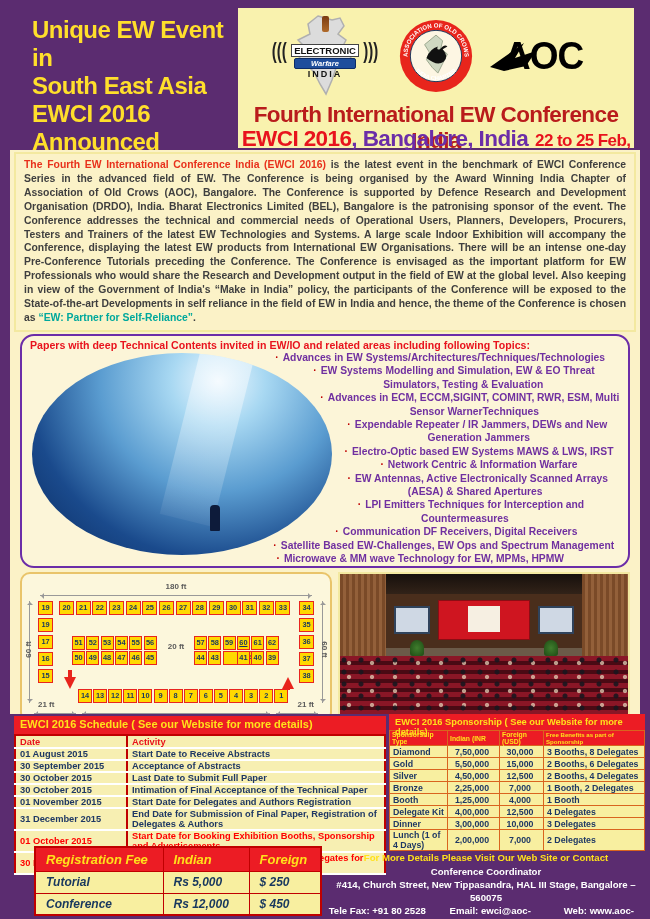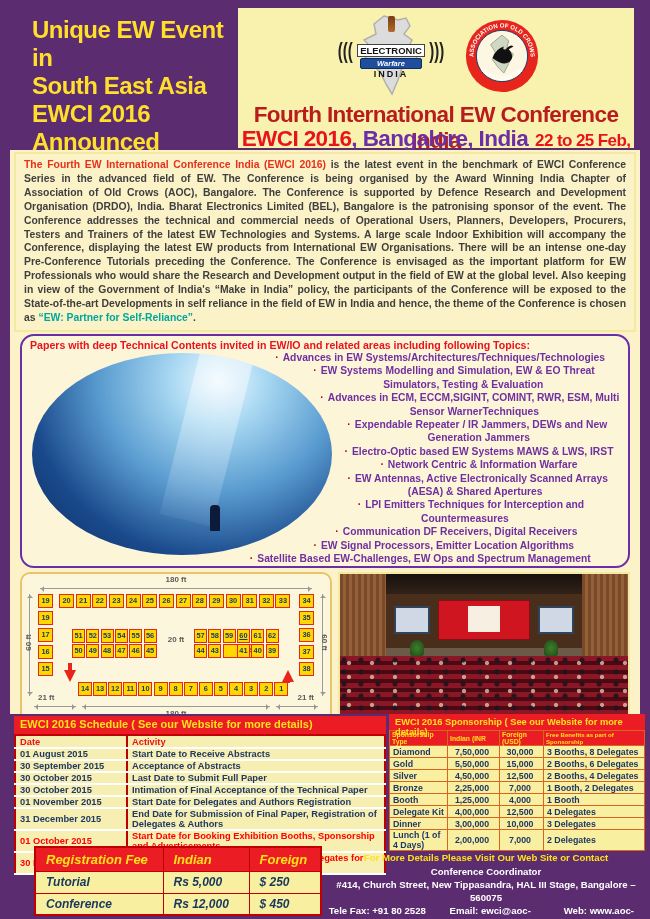--- a/index.html
+++ b/index.html
@@ -49,21 +49,21 @@
   .stage-photo{float:left;width:300px;height:202px;margin:2px 6px 0 2px;border-radius:50%;
      shape-outside:ellipse(50% 50% at 50% 50%);position:relative;overflow:hidden;
      background:radial-gradient(ellipse at 62% 14%, #eef8ff 0%, #a8d8f2 18%, #5a9cd0 45%, #1a4a8c 72%, #0a2a5e 100%);}
   .stage-photo .beam{position:absolute;left:150px;top:-20px;width:54px;height:190px;background:linear-gradient(180deg,rgba(255,255,255,.55),rgba(255,255,255,.06));transform:rotate(14deg);}
   .stage-photo .figure{position:absolute;left:178px;top:152px;width:10px;height:26px;background:#0d1b3a;border-radius:4px 4px 1px 1px;}
   .topic-item{color:#7030A0;font-size:10.3px;font-weight:700;line-height:13.4px;text-align:center;}
   .topic-item .bullet{color:#C00000;margin-right:4px;}
 
   .exhibit-row{display:flex;gap:6px;margin:4px 10px 0;}
   .floorplan{width:312px;height:150px;background:#FCF7DC;border:2px solid #E9C46A;border-radius:10px;padding:2px 0 0;}
-  .fp-canvas{position:relative;width:300px;height:146px;margin:0 auto;}
+  .fp-canvas{position:relative;width:300px;height:146px;margin:7px auto;}
   .booth{position:absolute;background:#FFD800;border:1px solid #E8251F;color:#17375E;
          font-size:7.4px;font-weight:800;display:flex;align-items:center;justify-content:center;}
   .fp-label{position:absolute;font-size:8px;font-weight:800;color:#5a5a5a;}
   .harrow{position:absolute;border-top:1px solid #999;}
   .harrow:before,.harrow:after{content:"";position:absolute;top:-3px;border:3px solid transparent;}
   .harrow:before{left:-2px;border-right-color:#999;}
   .harrow:after{right:-2px;border-left-color:#999;}
   .varrow{position:absolute;border-left:1px solid #999;}
   .varrow:before,.varrow:after{content:"";position:absolute;left:-3px;border:3px solid transparent;}
   .varrow:before{top:-2px;border-bottom-color:#999;}
@@ -162,20 +162,26 @@
         <path id="arcTop" d="M 10 40 A 30 30 0 0 1 70 40" fill="none"></path>
         <path id="arcBot" d="M 12 44 A 29 29 0 0 0 68 44" fill="none"></path>
         <text font-size="6.4" font-weight="bold" fill="#FFFFFF">
           <textPath href="#arcTop" startOffset="50%" text-anchor="middle">ASSOCIATION OF OLD CROWS</textPath>
         </text>
         <text font-size="6.2" font-weight="bold" fill="#FFFFFF">
           <textPath href="#arcBot" startOffset="50%" text-anchor="middle">INDIA  CHAPTER</textPath>
         </text>
       </svg>
 
+      <div class="aocb">
+        <svg width="52" height="38" viewBox="0 0 52 38">
+          <path d="M2 30 L36 6 L27 21 L48 14 L38 29 L16 34 Z" fill="#000"></path>
+        </svg>
+        <span class="aoctext">AOC</span>
+      </div>
     </div>
 
     <div class="title1">Fourth International EW Conference India</div>
     <div class="title2">
       <span class="red">EWCI 2016</span><span class="pur">, Bangalore, India</span><span class="date">22 to 25 Feb, 2016</span>
     </div>
   </div>
 
   <div class="content">
 
@@ -192,21 +198,20 @@
       <div id="topics-list">
           <div class="topic-item"><span class="bullet">·</span><span>Advances in EW Systems/Architectures/Techniques/Technologies</span></div>
           <div class="topic-item"><span class="bullet">·</span><span>EW Systems Modelling and Simulation, EW &amp; EO Threat Simulators, Testing &amp; Evaluation</span></div>
           <div class="topic-item"><span class="bullet">·</span><span>Advances in ECM, ECCM,SIGINT, COMINT, RWR, ESM, Multi Sensor WarnerTechniques</span></div>
           <div class="topic-item"><span class="bullet">·</span><span>Expendable Repeater / IR Jammers, DEWs and New Generation Jammers</span></div>
           <div class="topic-item"><span class="bullet">·</span><span>Electro-Optic based EW Systems MAWS &amp; LWS, IRST</span></div>
           <div class="topic-item"><span class="bullet">·</span><span>Network Centric &amp; Information Warfare</span></div>
           <div class="topic-item"><span class="bullet">·</span><span>EW Antennas, Active Electronically Scanned Arrays (AESA) &amp; Shared Apertures</span></div>
           <div class="topic-item"><span class="bullet">·</span><span>LPI Emitters Techniques for Interception and Countermeasures</span></div>
           <div class="topic-item"><span class="bullet">·</span><span>Communication DF Receivers, Digital Receivers</span></div>
-          <div class="topic-item"><span class="bullet">·</span><span>EW Signal Processors, Emitter Location Algorithms</span></div>
           <div class="topic-item"><span class="bullet">·</span><span>Satellite Based EW-Challenges, EW Ops and Spectrum Management</span></div>
           <div class="topic-item"><span class="bullet">·</span><span>Microwave &amp; MM wave Technology for EW, MPMs, HPMW</span></div>
         </div>
     </div>
 
     <div class="exhibit-row">
       <div class="floorplan">
         <div class="fp-canvas">
           <span class="fp-label" style="left:0;right:0;top:-1px;text-align:center;">180 ft</span>
           <div class="harrow" style="left:14px;top:12px;width:272px;"></div>

